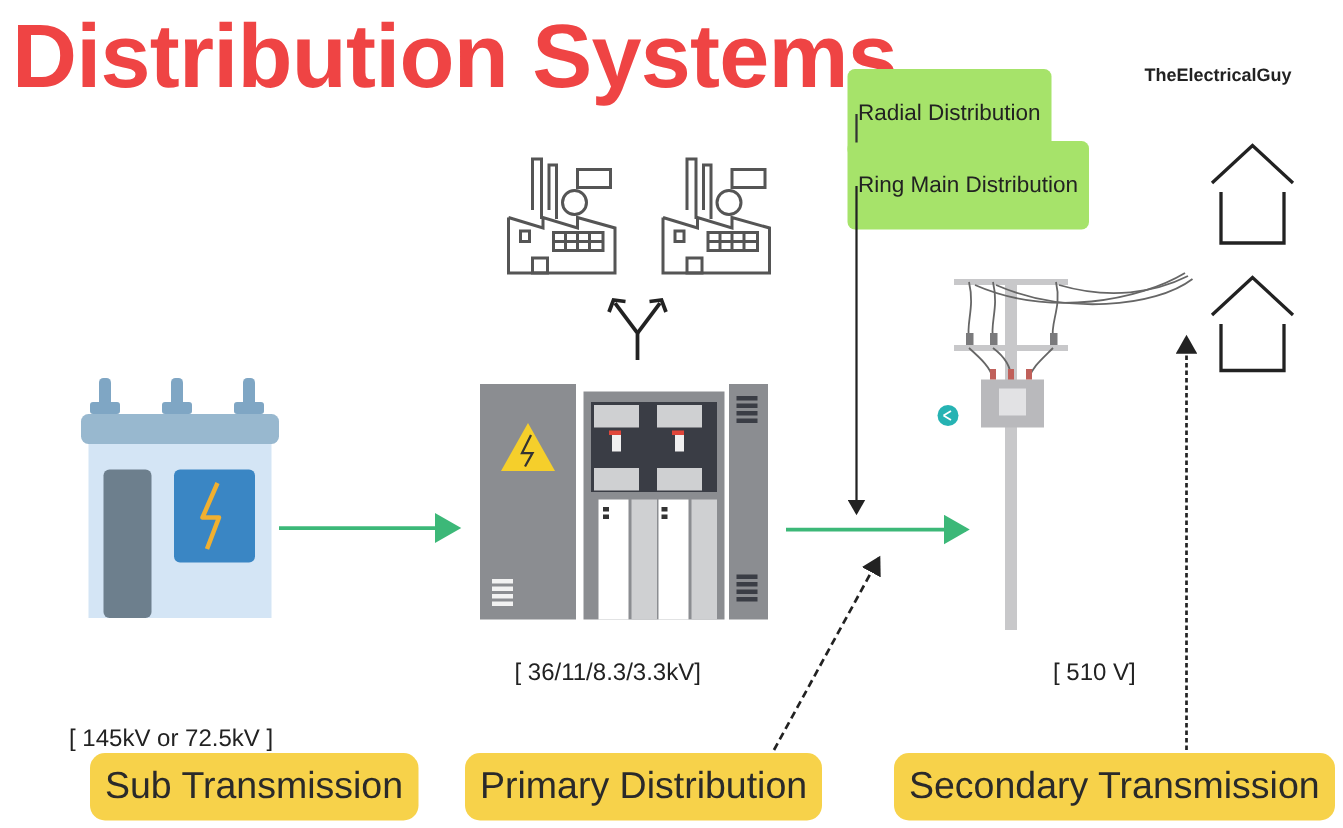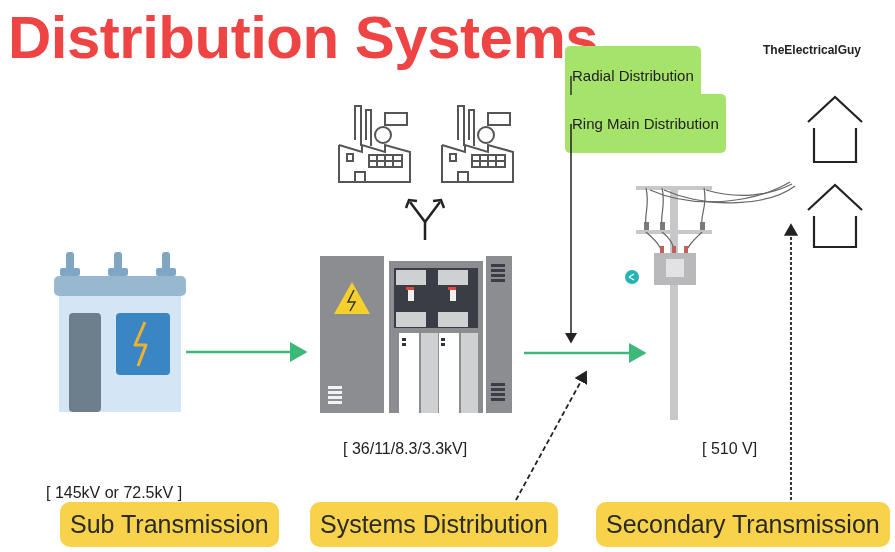--- a/index.html
+++ b/index.html
@@ -183,14 +183,14 @@
     <path d="M808 210 L835 185 L862 210"></path>
     <path d="M814 216 L814 247 L856 247 L856 216"></path>
   </g>
 </svg>
 
 <div id="volt-sub" class="abs volt">[ 145kV or 72.5kV ]</div>
 <div id="volt-prim" class="abs volt">[ 36/11/8.3/3.3kV]</div>
 <div id="volt-sec" class="abs volt">[ 510 V]</div>
 
 <div id="lbl-sub" class="abs yellow-tag">Sub Transmission</div>
-<div id="lbl-prim" class="abs yellow-tag">Systems Distribution</div>
+<div id="lbl-prim" class="abs yellow-tag">Primary Distribution</div>
 <div id="lbl-sec" class="abs yellow-tag">Secondary Transmission</div>
 
 </body></html>

